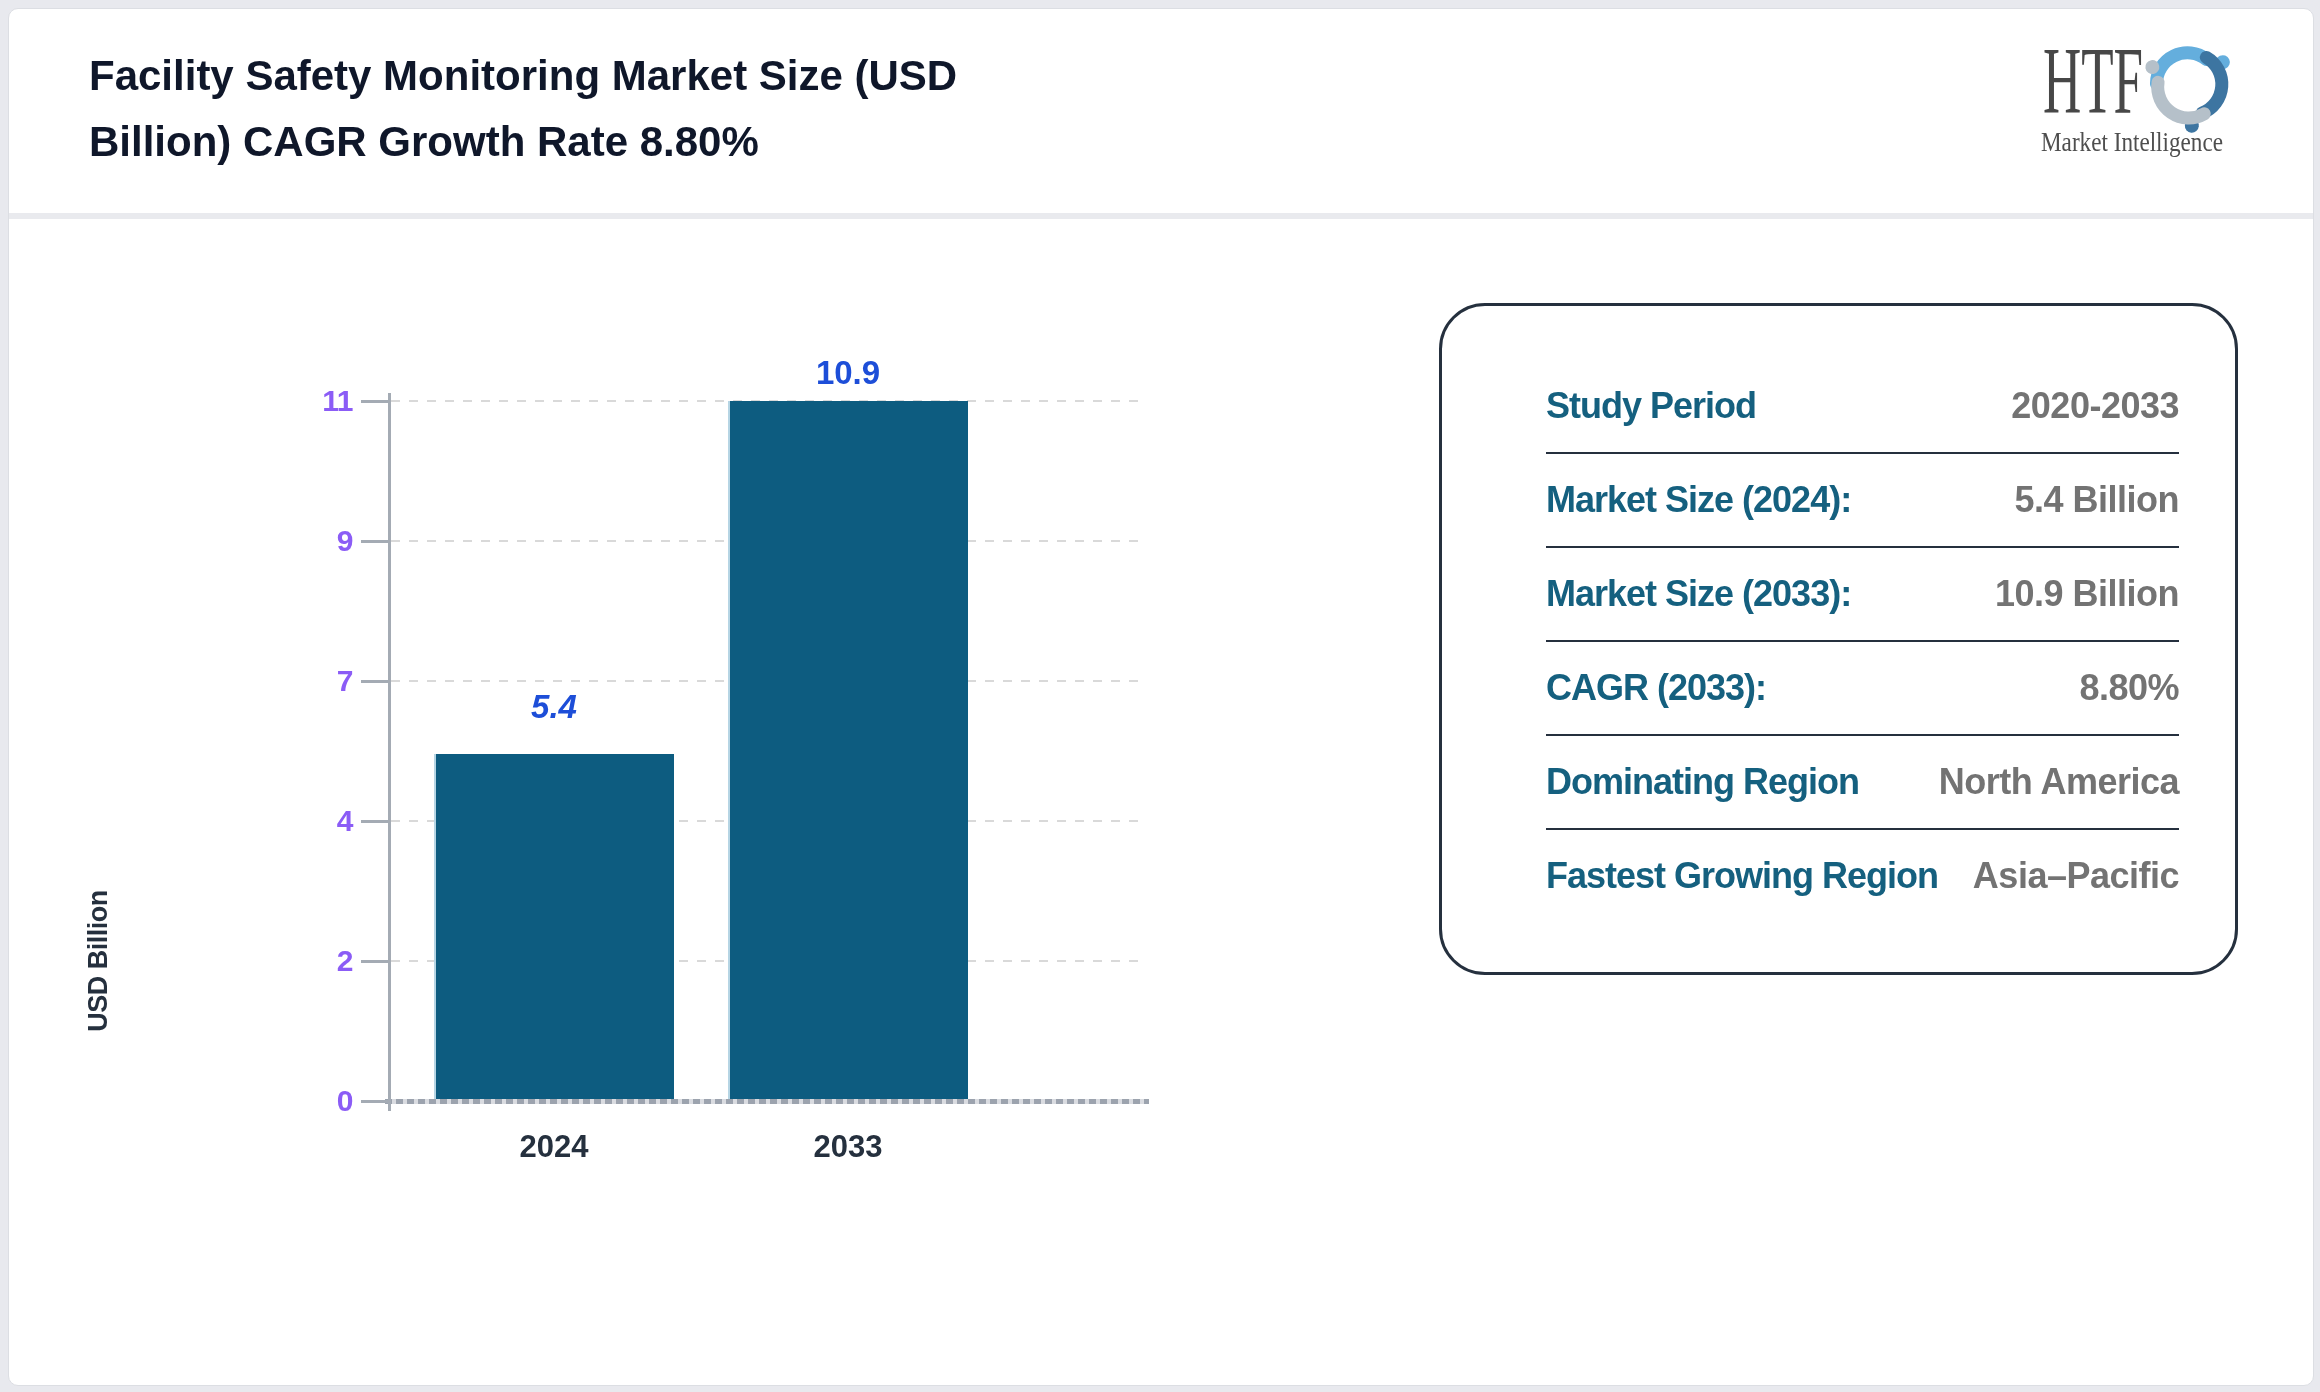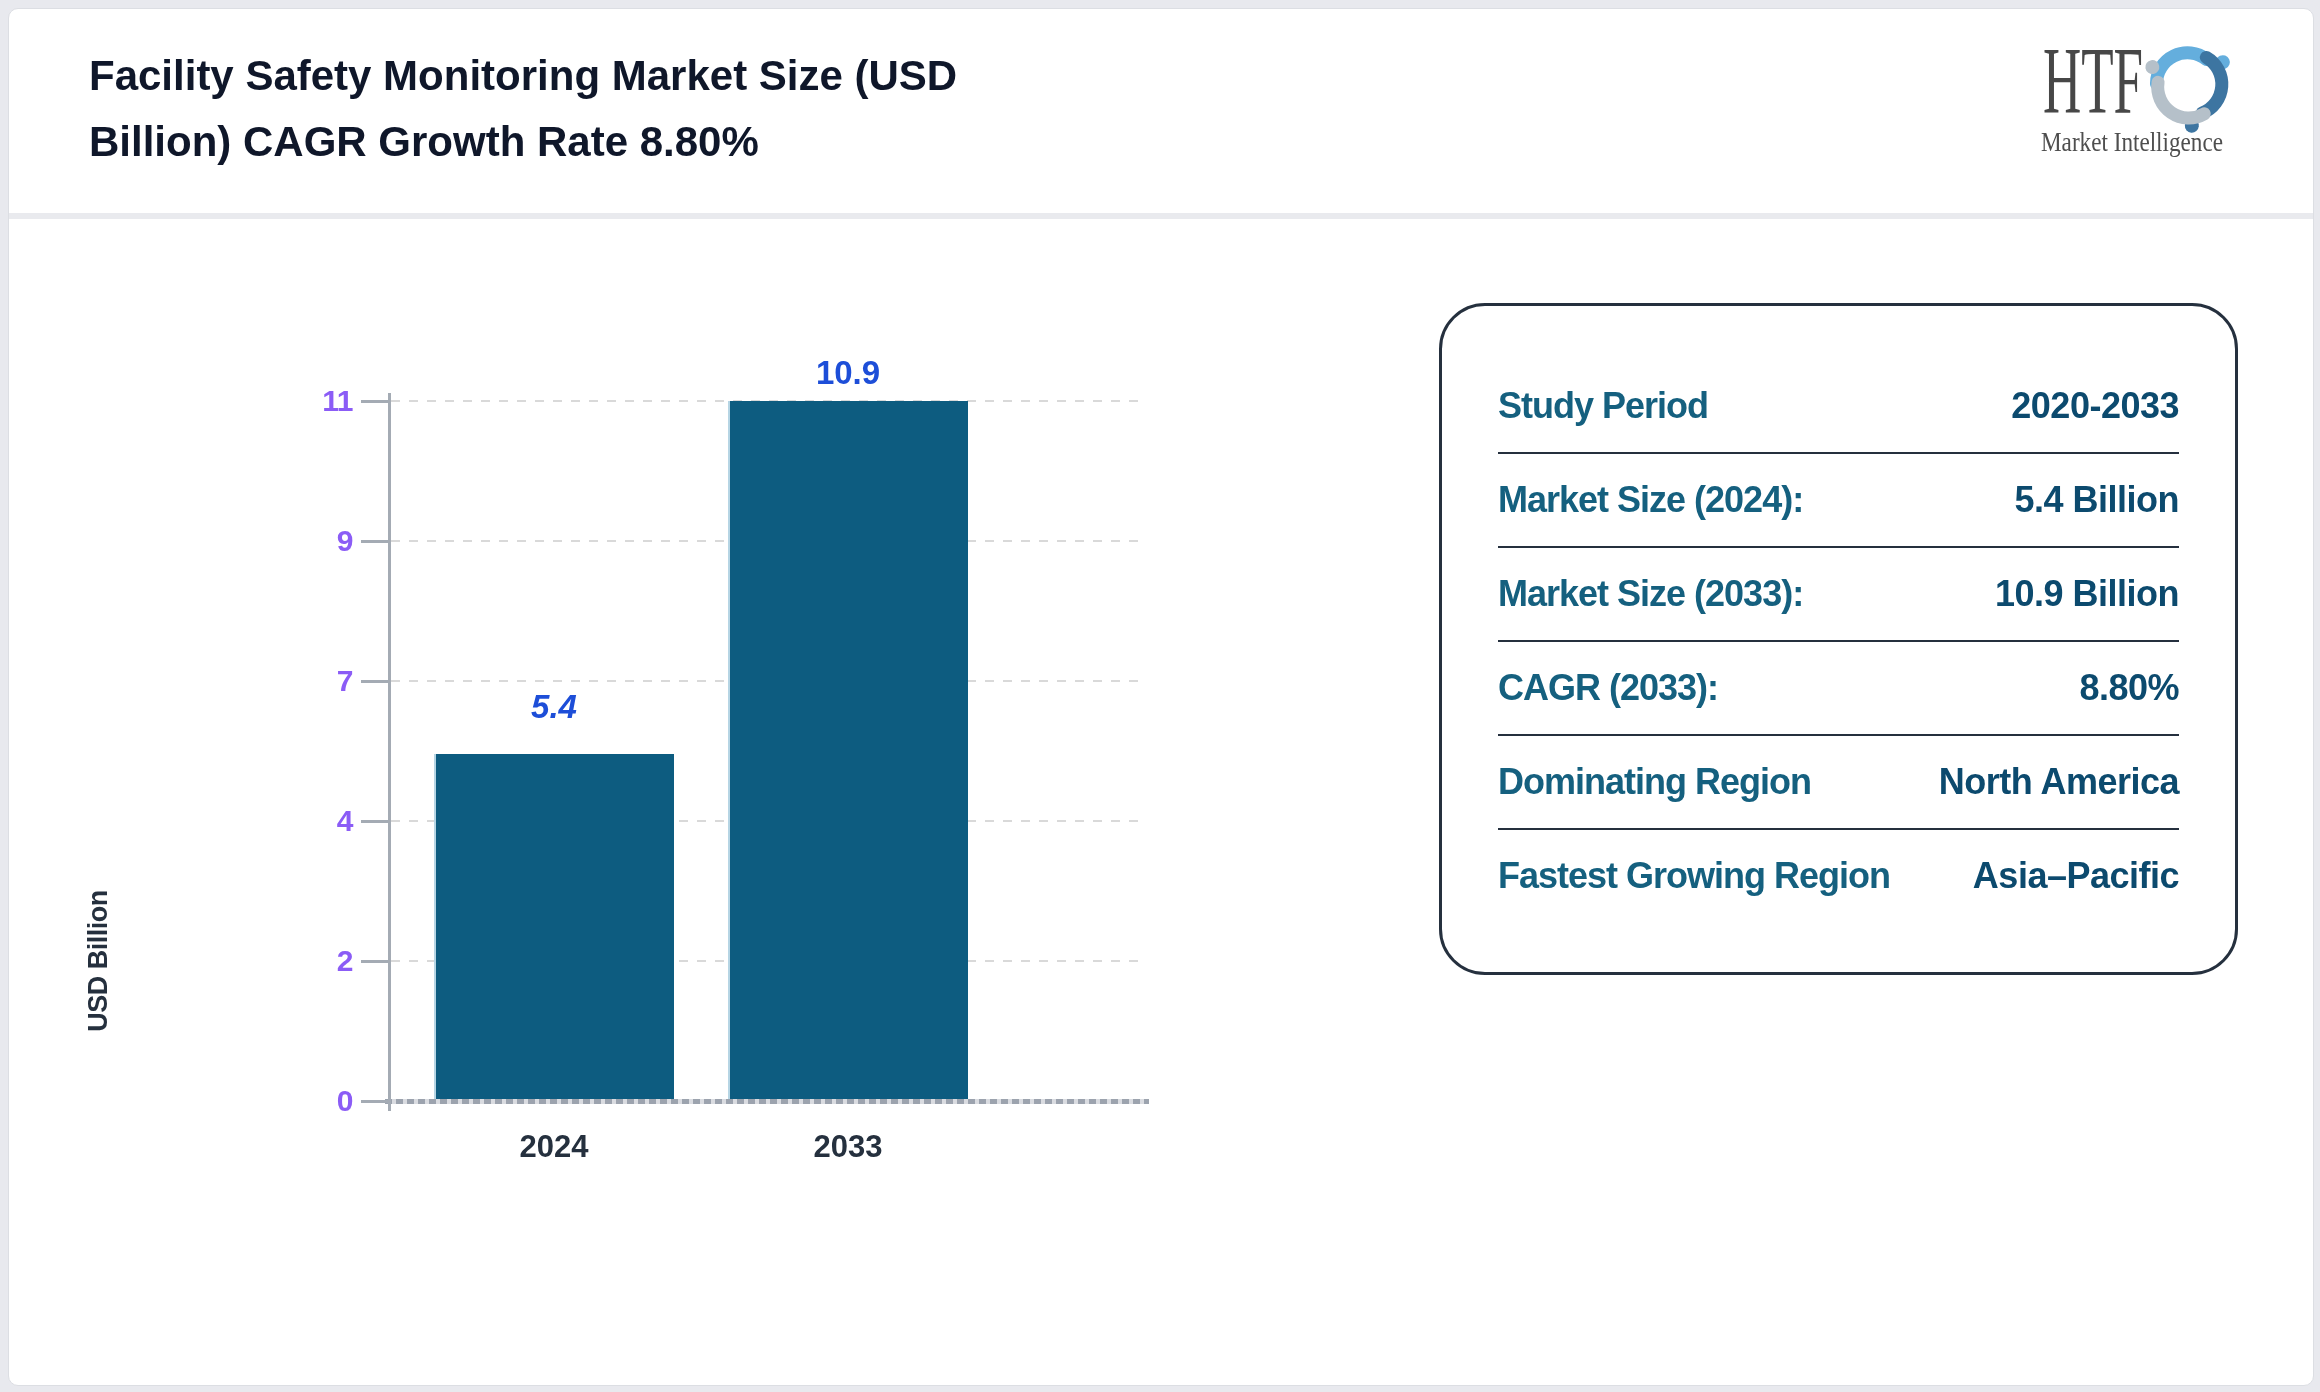--- a/index.html
+++ b/index.html
@@ -53,28 +53,28 @@
   .y-axis-title{
     position:absolute;left:-36px;top:727px;width:250px;height:30px;line-height:30px;
     text-align:center;font-size:27px;font-weight:bold;color:#25303e;
     transform:rotate(-90deg);z-index:4;letter-spacing:-0.5px;
   }
   
   .summary-card{
     position:absolute;left:1430px;top:294px;width:799px;height:672px;
     border:3px solid #25303e;border-radius:46px;background:#ffffff;box-sizing:border-box;
   }
-  .summary-rows{margin-top:54px;}
+  .summary-rows{margin-top:54px;margin-left:48px;}
   .summary-row{
     height:92px;margin:0 56px;display:flex;align-items:center;justify-content:space-between;
     border-bottom:2px solid #25303e;
   }
   .summary-row:last-child{border-bottom:none;}
   .summary-label{font-size:36px;font-weight:bold;color:#15607f;letter-spacing:-1px;}
-  .summary-value{font-size:36px;font-weight:bold;color:#0c4a6e;letter-spacing:-0.5px;text-align:right;}
+  .summary-value{font-size:36px;font-weight:bold;color:#737373;letter-spacing:-0.5px;text-align:right;}
 </style>
 </head>
 <body>
 
 <div class="frame">
 
   <div class="title">
     <div>Facility Safety Monitoring Market Size (USD</div>
     <div>Billion) CAGR Growth Rate 8.80%</div>
   </div>

